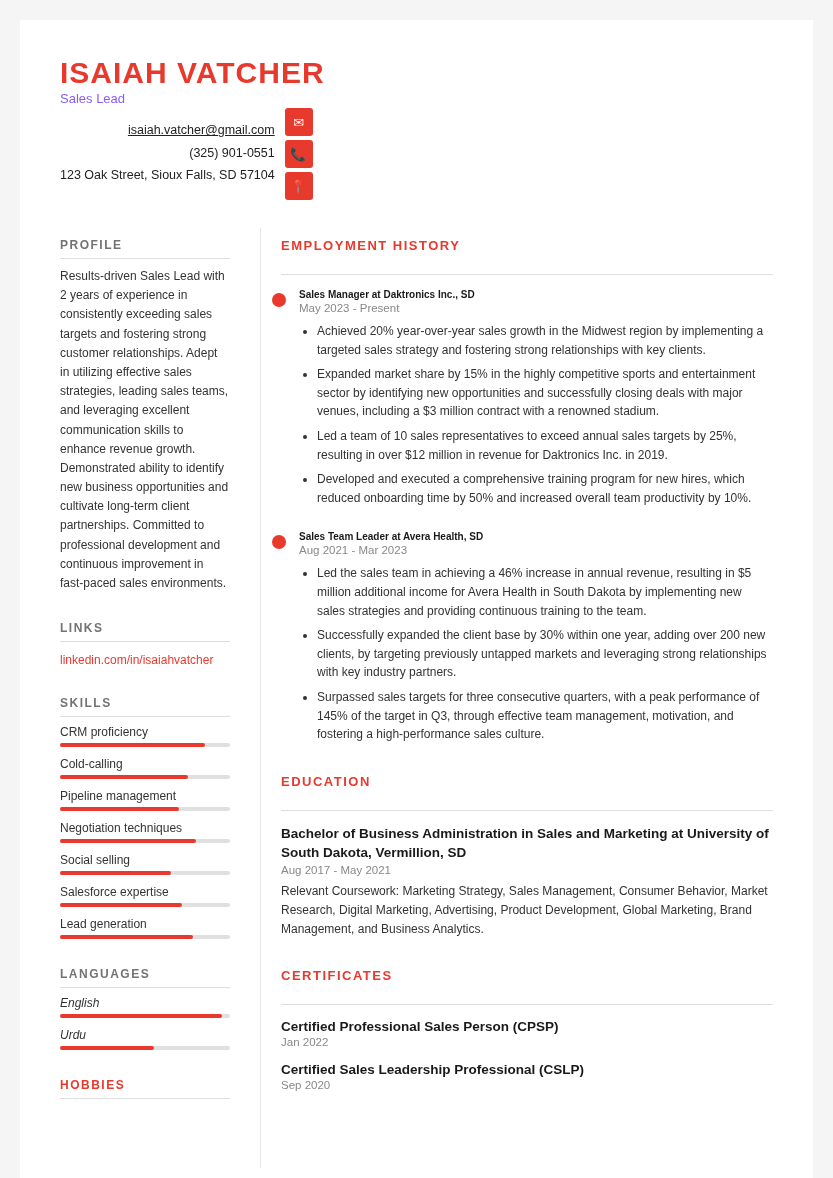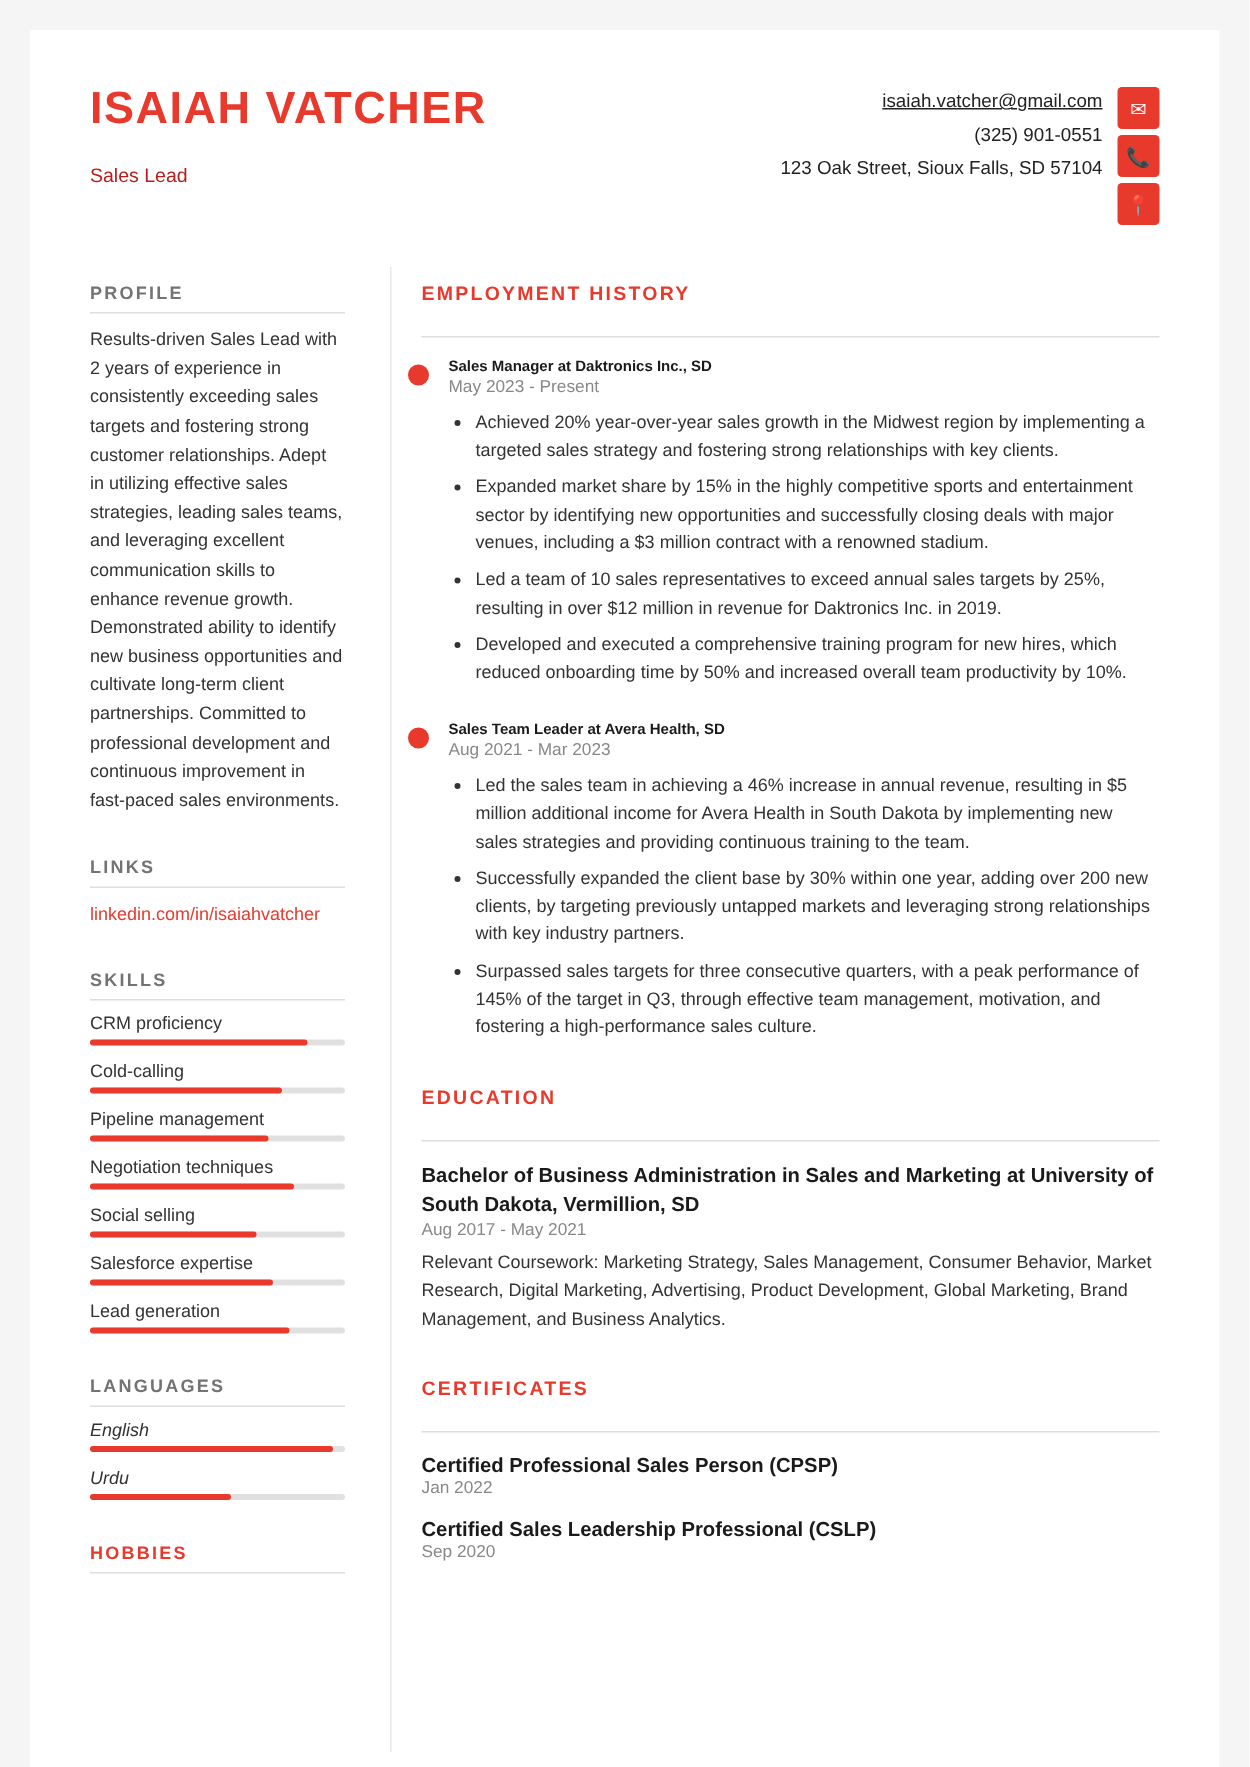--- a/index.html
+++ b/index.html
@@ -17,38 +17,38 @@
       padding: 0;
       display: flex;
       flex-direction: column;
     }
     
     .header {
       display: flex;
       justify-content: space-between;
       align-items: flex-start;
       padding: 36px 40px 28px 40px;
+      flex-direction: column;
     }
     .header-left .name {
       font-size: 30px;
       font-weight: 900;
       color: #e8392d;
       letter-spacing: 1px;
       text-transform: uppercase;
     }
     .header-left .title {
       font-size: 13px;
-      color: #b91c1c;
-      margin-top: 19px;
+      color: #8b5cf6;
+      margin-top: 1px;
     }
     .header-right {
       display: flex;
-      align-items: flex-start;
+      align-items: center;
       gap: 10px;
-      margin-left: 40px;
     }
     .contact-info {
       text-align: right;
       font-size: 12.5px;
       color: #222;
       line-height: 1.8;
     }
     .contact-icons {
       display: flex;
       flex-direction: column;

